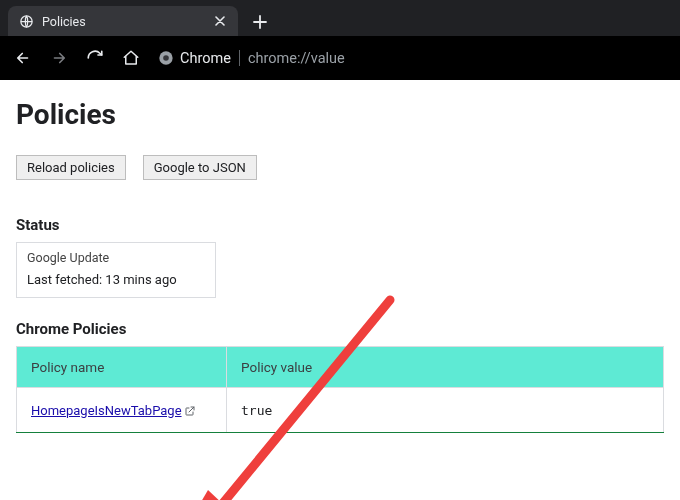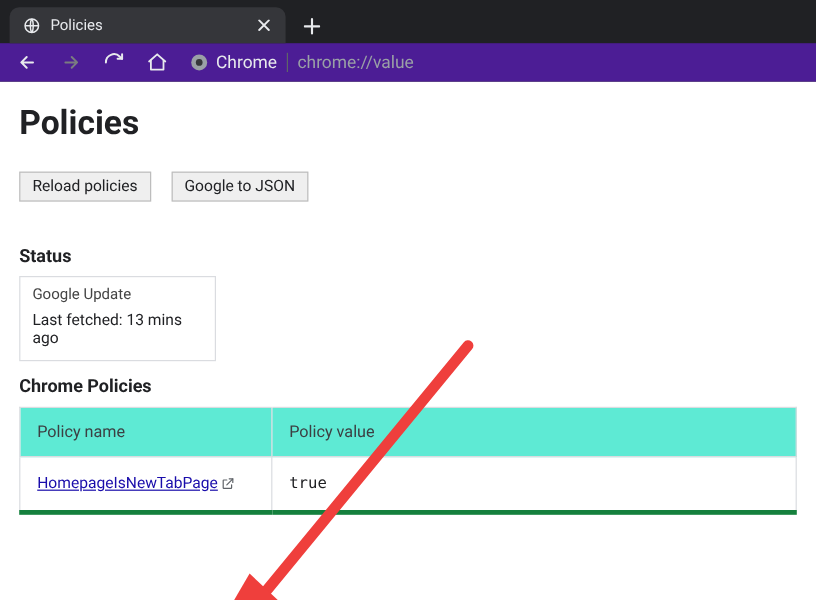--- a/index.html
+++ b/index.html
@@ -47,22 +47,22 @@
   }
   .new-tab {
     width: 28px; height: 28px;
     display:flex;align-items:center;justify-content:center;
     color: #e8eaed; font-size: 18px;
     margin-left: 8px; cursor:pointer;
   }
   .toolbar {
     display: flex;
     align-items: center;
-    background: #4c1d95;
-    height: 32px;
+    background: #000000;
+    height: 44px;
     padding: 0 8px;
     gap: 6px;
   }
   .nav-btn {
     width: 30px; height: 30px;
     display:flex;align-items:center;justify-content:center;
     color: #e8eaed;
     cursor: pointer;
     border-radius: 50%;
   }
@@ -104,23 +104,23 @@
     color: #202124;
   }
   .section-title {
     font-size: 15px;
     font-weight: 700;
     margin-bottom: 8px;
   }
   .status-card {
     border: 1px solid #dadce0;
     padding: 8px 10px 10px 10px;
-    width: 164px;
+    width: 200px;
     font-size: 13px;
-    margin-bottom: 12px;
+    margin-bottom: 22px;
   }
   .status-card .legend {
     font-size: 12.5px;
     color:#444;
     position: relative;
     top: -1px;
     margin-bottom: 4px;
   }
   .status-card .row { margin-top: 6px; color:#202124; }
 
@@ -133,21 +133,21 @@
   .table th {
     text-align:left;
     font-weight: 400;
     color:#3c4043;
     background:#5eead4;
     padding: 12px 14px;
     border-bottom:1px solid #dadce0;
   }
   .table td {
     padding: 14px 14px;
-    border-bottom:4px solid #15803d;
+    border-bottom:1px solid #15803d;
     vertical-align: middle;
   }
   .table th:first-child, .table td:first-child {
     width: 210px;
     border-right:1px solid #dadce0;
   }
   .policy-link {
     color:#1a0dab;
     text-decoration: underline;
     cursor:pointer;

